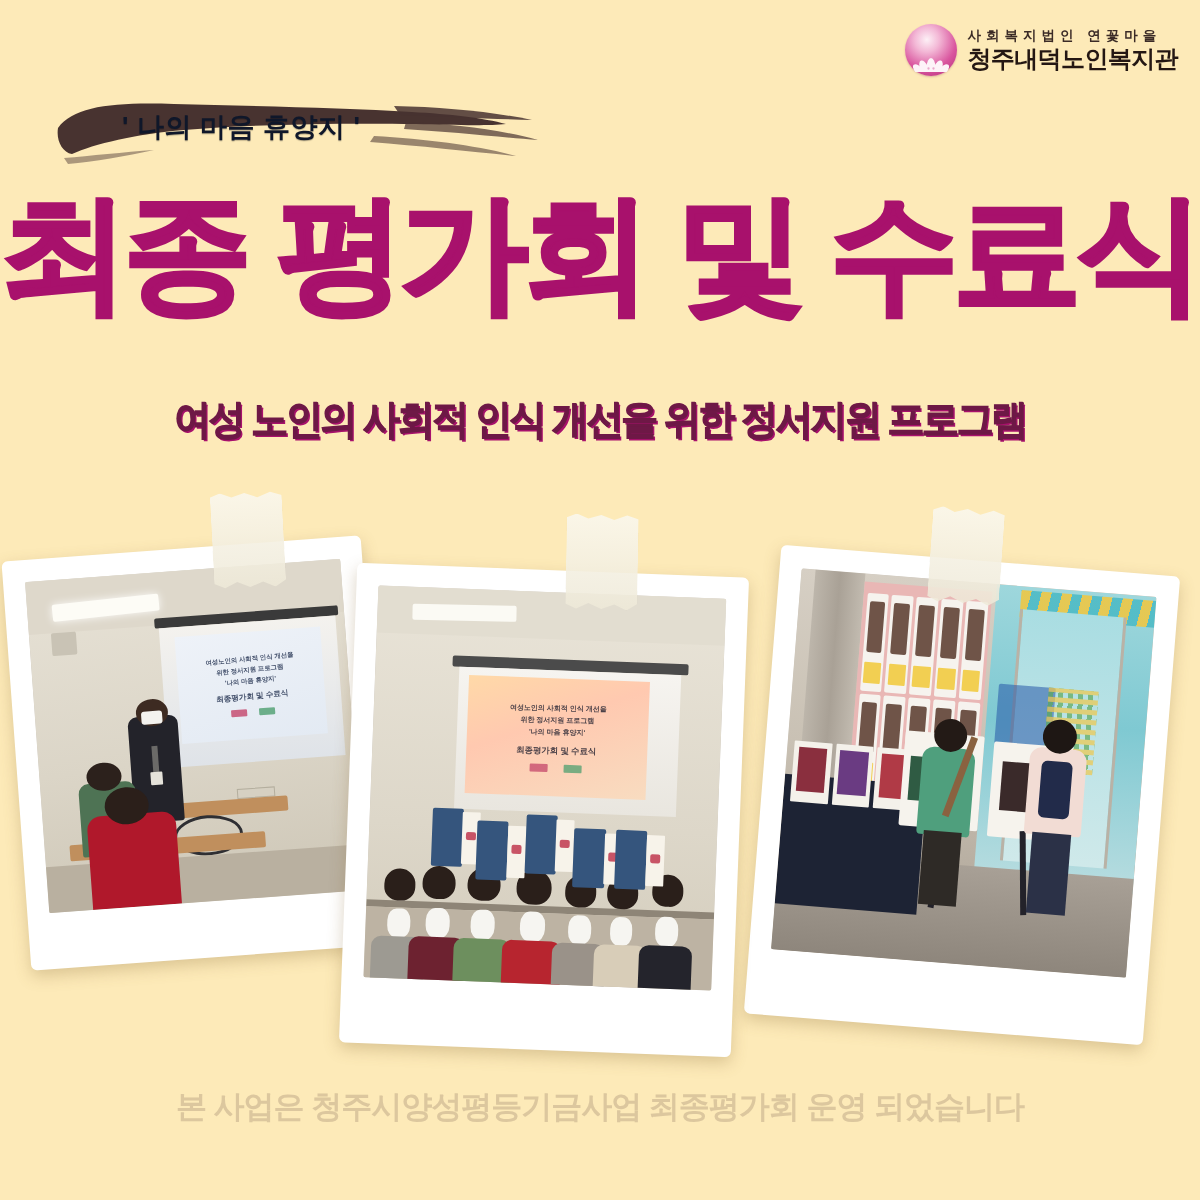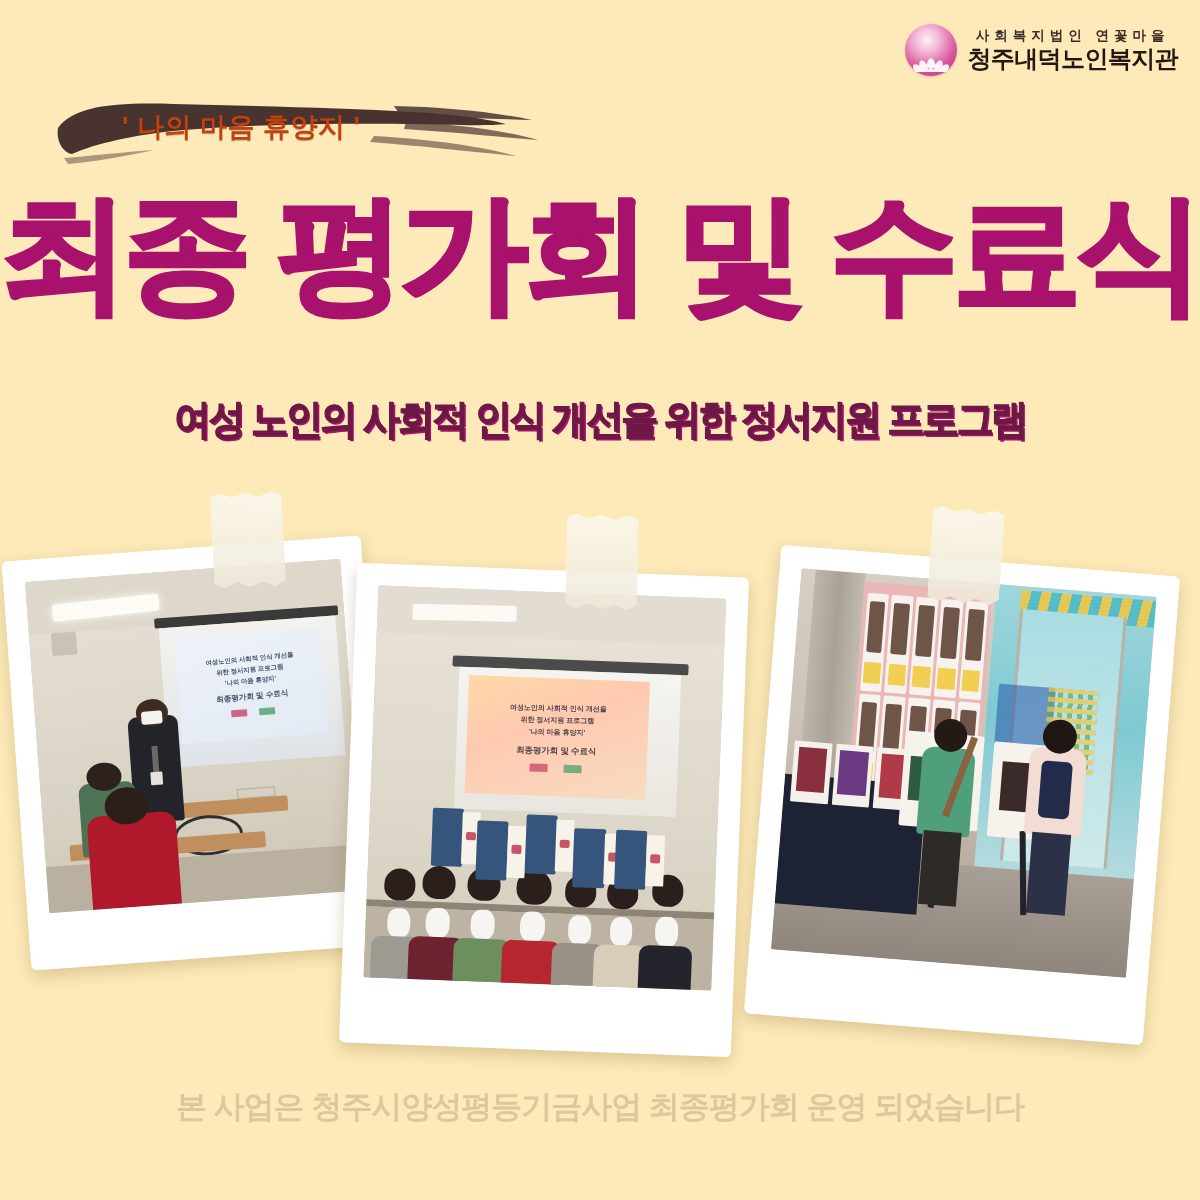--- a/index.html
+++ b/index.html
@@ -7,21 +7,21 @@
   body {
     background:#fdeab8;
     font-family:"Liberation Sans", sans-serif;
     overflow:hidden;
     position:relative;
   }
 
   
   .logo-block{
     position:absolute; top:24px; right:22px;
-    display:flex; align-items:center; gap:10px;text-align:center;
+    display:flex; align-items:center; gap:10px;
   }
   .logo-mark{
     width:52px; height:52px; border-radius:50%;
     background:radial-gradient(circle at 42% 30%, #fdf0f6 0%, #f3b8d6 26%, #d9559e 62%, #b22a78 100%);
     position:relative; flex:none;
     box-shadow:0 1px 2px rgba(120,30,80,.25);
   }
   .lotus{
     position:absolute; left:50%; bottom:4px; transform:translateX(-50%);
     width:40px; height:22px;
@@ -34,21 +34,21 @@
   .logo-main{
     font-size:24px; font-weight:700; color:#241713;
     letter-spacing:-0.6px; white-space:nowrap;
   }
 
   
   .brush-wrap{ position:absolute; left:44px; top:92px; width:500px; height:80px; }
   .brush-wrap svg{ position:absolute; inset:0; }
   .brush-label{
     position:absolute; left:78px; top:17px;
-    font-size:27px; font-weight:700; color:#c2410c;
+    font-size:27px; font-weight:700; color:#0f172a;
     letter-spacing:0.5px; white-space:nowrap; z-index:2;
     text-shadow:0 1px 1px rgba(0,0,0,.25);
   }
 
   
   .main-title{
     position:absolute; left:0; right:0; top:186px;
     text-align:center;
     font-size:128px; font-weight:900; color:#a8116c;
     letter-spacing:-5px; line-height:1.05;

